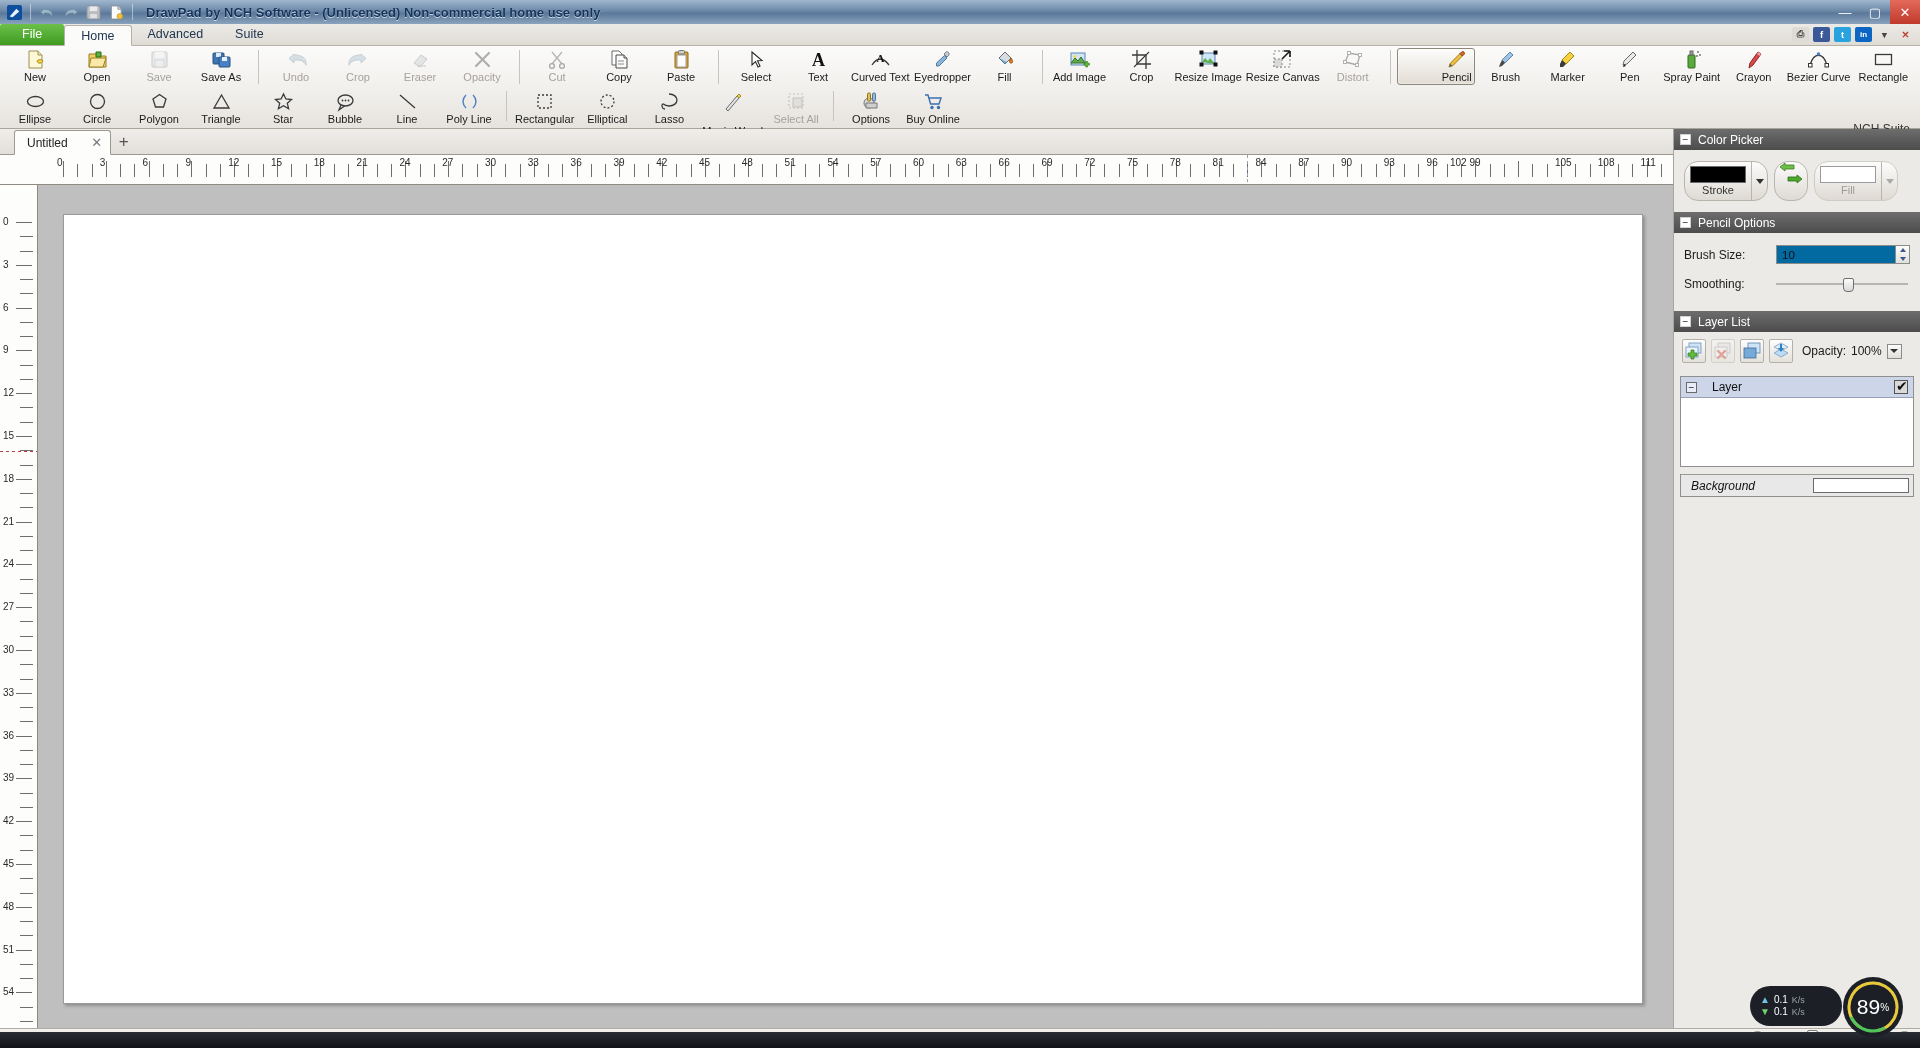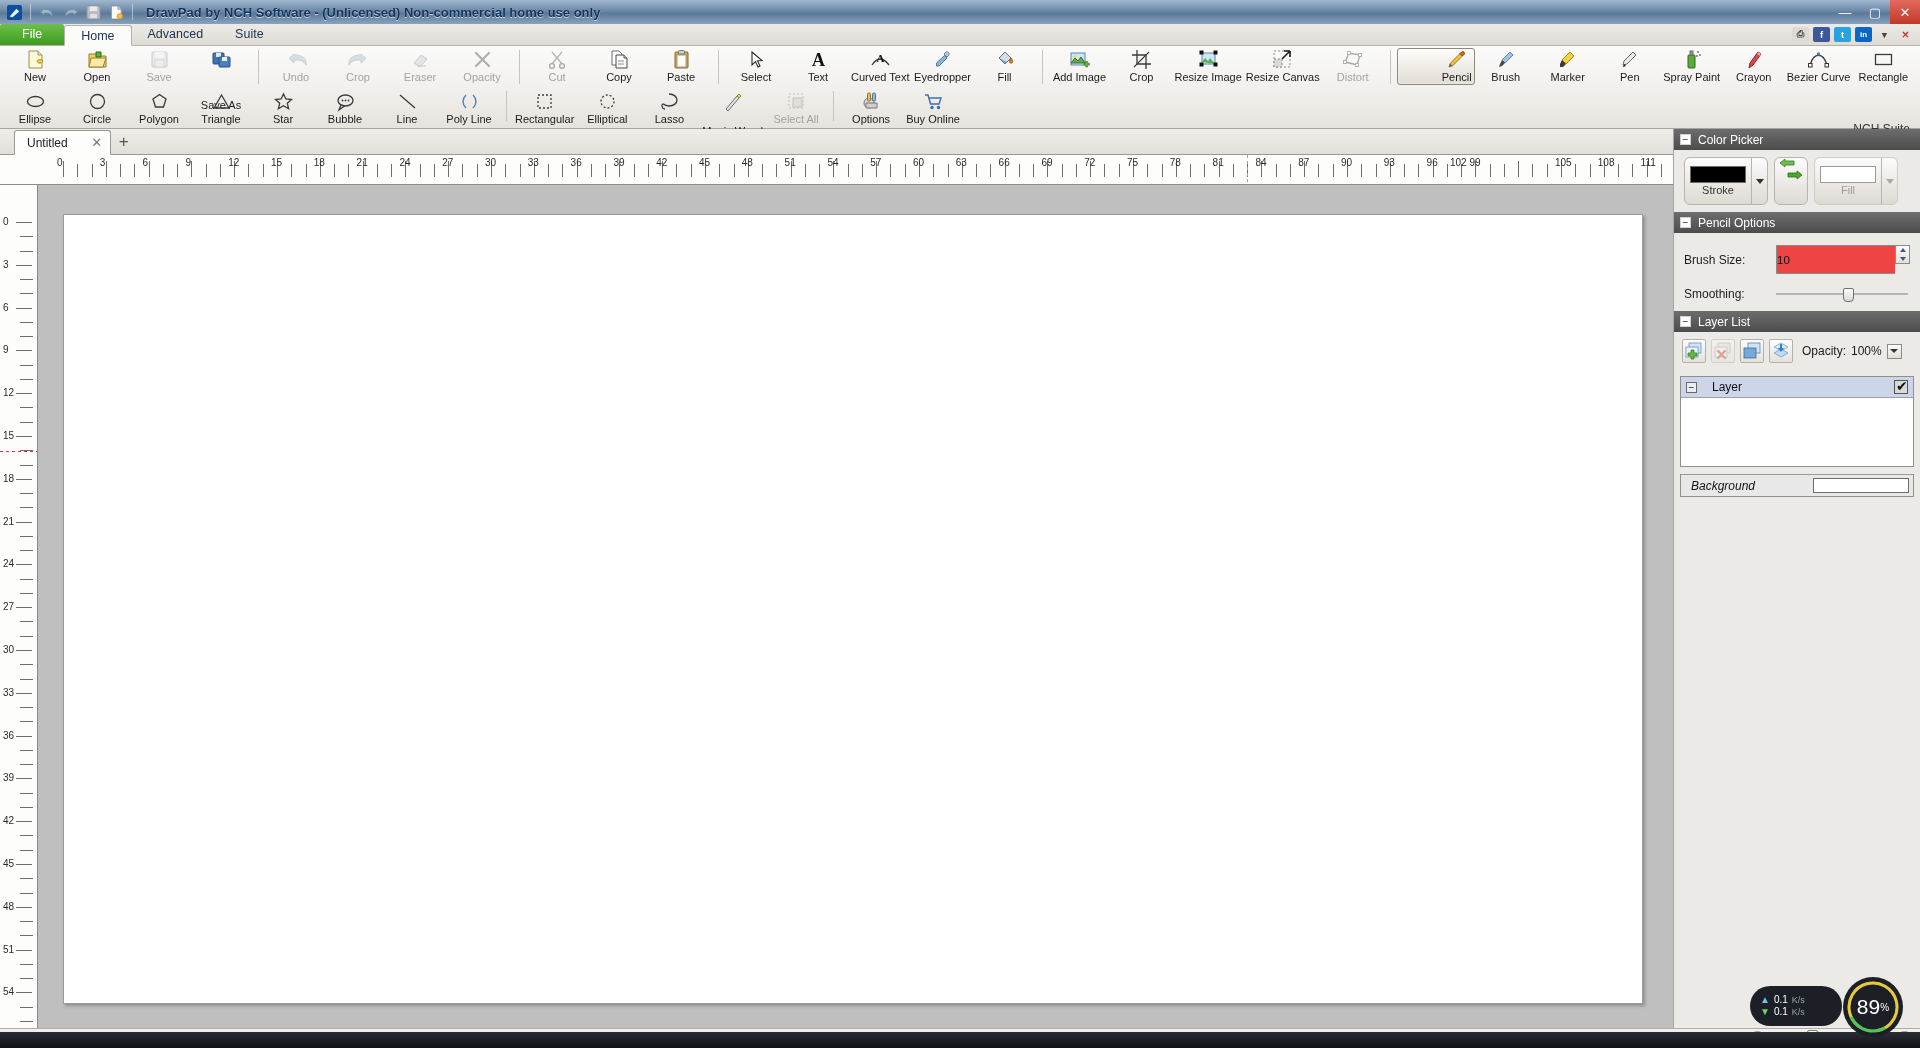--- a/index.html
+++ b/index.html
@@ -99,22 +99,22 @@
 
   
   #dock{ position:absolute; left:1673px; top:129px; width:247px; height:899px;
     background:#eceae6; border-left:1px solid #a9a49c; }
   .pnlhdr{ height:21px; background:linear-gradient(to bottom,#6d6d6d,#4c4c4c);
     display:flex; align-items:center; padding-left:6px; color:#fff; font-size:12px;}
   .pbox{ width:11px; height:11px; border:1px solid #cfcfcf; background:#fff; color:#222;
     font-size:10px; line-height:9px; text-align:center; margin-right:7px; }
   .pnlbody{ background:#eceae6; }
 
-  .swatchbtn{ height:48px; border:1px solid #b9b5ad; background:linear-gradient(to bottom,#fcfcfc,#dedad3);
-    border-radius:6px; display:flex; align-items:stretch; }
+  .swatchbtn{ height:40px; border:1px solid #b9b5ad; background:linear-gradient(to bottom,#fcfcfc,#dedad3);
+    border-radius:14px; display:flex; align-items:stretch; }
   .swatchbtn .inner{ flex:1; display:flex; flex-direction:column; align-items:center; justify-content:center;}
   .sw{ width:56px; height:17px; border:1px solid #6b6b6b; }
   .swlbl{ font-size:11px; color:#333; margin-top:1px;}
   .swlbl.dim{ color:#9d9a94; }
   .dropcol{ width:16px; border-left:1px solid #b9b5ad; display:flex; align-items:center; justify-content:center;}
   .caret{ width:0;height:0;border-left:4px solid transparent;border-right:4px solid transparent;border-top:5px solid #333;}
   .caret.dim{ border-top-color:#aaa; }
 
   .lbtn{ width:24px; height:24px; border:1px solid #b5b1a9; border-radius:2px;
      background:linear-gradient(to bottom,#fdfdfd,#e4e1db); display:flex; align-items:center; justify-content:center;}
@@ -248,21 +248,21 @@
       <div class="ritem dim" style="min-width: 62px;">
         <div class="glyph">
           <svg width="21" height="21" viewBox="0 0 21 21">
             <rect x="3" y="3" width="15" height="15" rx="1" fill="#d2d6da" stroke="#8d9298"></rect>
             <rect x="6" y="3" width="9" height="6" fill="#eef0f2"></rect>
             <rect x="6" y="11" width="9" height="7" fill="#e2e5e8" stroke="#a8adb2"></rect>
           </svg>
         </div>
         <div class="lbl">Save</div>
       </div>
-      <div class="ritem" style="min-width: 62px; gap: 28px;">
+      <div class="ritem" style="min-width: 62px;">
         <div class="glyph">
           <svg width="21" height="21" viewBox="0 0 21 21">
             <rect x="2" y="4" width="11" height="11" rx="1" fill="#3f74b5" stroke="#27507f"></rect>
             <rect x="5" y="4" width="5" height="4" fill="#dce8f7"></rect>
             <rect x="8" y="8" width="11" height="10" rx="1" fill="#4a81c4" stroke="#27507f"></rect>
             <rect x="11" y="8" width="5" height="4" fill="#e5eefb"></rect>
           </svg>
         </div>
         <div class="lbl">Save As</div>
       </div>
@@ -932,21 +932,21 @@
   </div>
 
   <div class="pnlhdr">
     <span class="pbox">−</span>
     <span>Pencil Options</span>
   </div>
   <div class="pnlbody" style="height:78px;padding:12px 10px 0;">
     <div style="display:flex;align-items:center;margin-bottom:12px;">
       <div style="width:92px;font-size:12px;color:#1b1b1b;">Brush Size:</div>
       <div style="flex:1;display:flex;">
-        <div style="flex:1;height:29px;background:#ef4444;border:1px solid #8b8b8b;border-right:none;display:flex;align-items:center;font-size:11.5px;color:#111;">10</div>
+        <div style="flex:1;height:19px;background:#0369a1;border:1px solid #8b8b8b;border-right:none;display:flex;align-items:center;padding-left:5px;font-size:11.5px;color:#111;">10</div>
         <div style="width:15px;height:19px;border:1px solid #8b8b8b;background:linear-gradient(to bottom,#fcfcfc,#e2e0db);display:flex;flex-direction:column;align-items:center;justify-content:space-around;">
           <i style="width:0;height:0;border-left:3px solid transparent;border-right:3px solid transparent;border-bottom:4px solid #3a5a8a;"></i>
           <i style="width:0;height:0;border-left:3px solid transparent;border-right:3px solid transparent;border-top:4px solid #3a5a8a;"></i>
         </div>
       </div>
     </div>
     <div style="display:flex;align-items:center;">
       <div style="width:92px;font-size:12px;color:#1b1b1b;">Smoothing:</div>
       <div style="flex:1;position:relative;height:16px;">
         <div style="position:absolute;top:7px;left:0;right:2px;height:2px;background:#b5b5b5;"></div>

